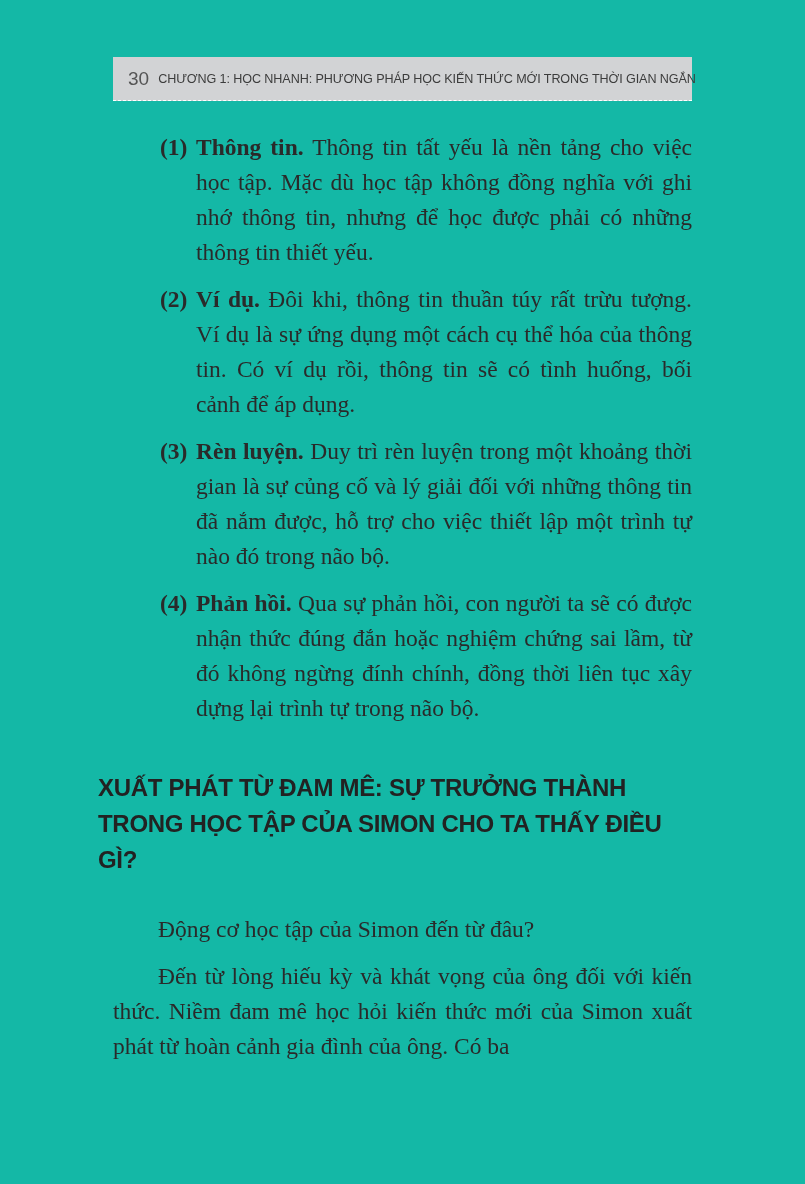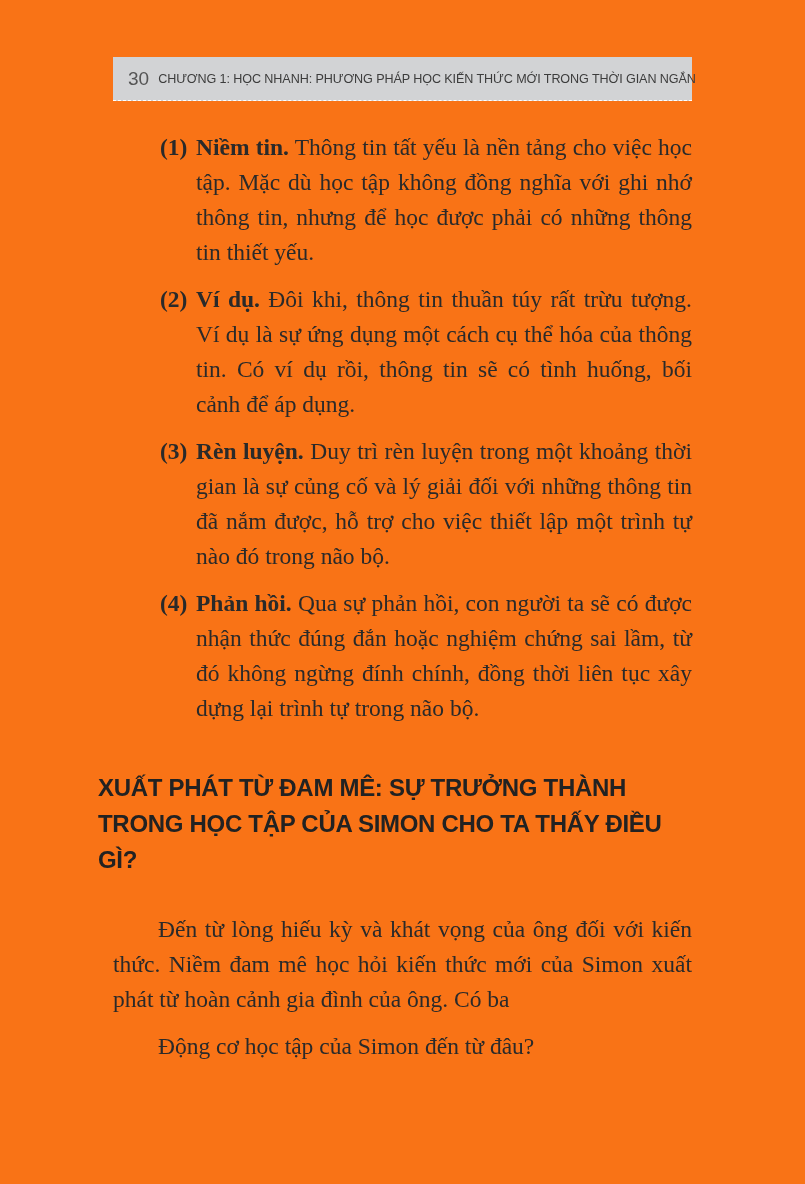--- a/index.html
+++ b/index.html
@@ -1,17 +1,17 @@
 <!DOCTYPE html>
 <html><head>
   <meta charset="utf-8">
   <style>
     html, body { margin: 0; padding: 0; background: #ffffff; }
     body { width: 805px; height: 1184px; position: relative; overflow: hidden; }
-    .page { position: absolute; left: 0; top: 0; width: 805px; height: 1184px; background: #f97316; }
+    .page { position: absolute; left: 0; top: 0; width: 805px; height: 1184px; background: #14b8a6; }
 
     .running-header {
       position: absolute; left: 113px; top: 57px; width: 579px; height: 43px;
       background: #d2d3d5;
       border-bottom: 1px dashed #ffffff;
       display: flex; align-items: center;
       font-family: "Liberation Sans", sans-serif;
       color: #4a4a4a;
     }
     .page-number { font-size: 19px; margin-left: 15px; color: #555; }
@@ -52,36 +52,36 @@
 
   <div class="running-header">
     <span class="page-number">30</span>
     <span class="divider"></span>
     <span class="chapter-title">CHƯƠNG 1: HỌC NHANH: PHƯƠNG PHÁP HỌC KIẾN THỨC MỚI TRONG THỜI GIAN NGẮN</span>
   </div>
 
   <div class="content">
     <div class="list-item">
       <span class="item-num">(1)</span>
-      <div class="item-body"><span class="item-term">Niềm tin.</span><span> Thông tin tất yếu là nền tảng cho việc học tập. Mặc dù học tập không đồng nghĩa với ghi nhớ thông tin, nhưng để học được phải có những thông tin thiết yếu.</span></div>
+      <div class="item-body"><span class="item-term">Thông tin.</span><span> Thông tin tất yếu là nền tảng cho việc học tập. Mặc dù học tập không đồng nghĩa với ghi nhớ thông tin, nhưng để học được phải có những thông tin thiết yếu.</span></div>
     </div>
     <div class="list-item">
       <span class="item-num">(2)</span>
       <div class="item-body"><span class="item-term">Ví dụ.</span><span> Đôi khi, thông tin thuần túy rất trừu tượng. Ví dụ là sự ứng dụng một cách cụ thể hóa của thông tin. Có ví dụ rồi, thông tin sẽ có tình huống, bối cảnh để áp dụng.</span></div>
     </div>
     <div class="list-item">
       <span class="item-num">(3)</span>
       <div class="item-body"><span class="item-term">Rèn luyện.</span><span> Duy trì rèn luyện trong một khoảng thời gian là sự củng cố và lý giải đối với những thông tin đã nắm được, hỗ trợ cho việc thiết lập một trình tự nào đó trong não bộ.</span></div>
     </div>
     <div class="list-item">
       <span class="item-num">(4)</span>
       <div class="item-body"><span class="item-term">Phản hồi.</span><span> Qua sự phản hồi, con người ta sẽ có được nhận thức đúng đắn hoặc nghiệm chứng sai lầm, từ đó không ngừng đính chính, đồng thời liên tục xây dựng lại trình tự trong não bộ.</span></div>
     </div>
   </div>
 
   <h2 class="section-heading" style="margin:0;">XUẤT PHÁT TỪ ĐAM MÊ: SỰ TRƯỞNG THÀNH TRONG HỌC TẬP CỦA SIMON CHO TA THẤY ĐIỀU GÌ?</h2>
 
   <div class="body-text">
+    <p class="para">Động cơ học tập của Simon đến từ đâu?</p>
     <p class="para">Đến từ lòng hiếu kỳ và khát vọng của ông đối với kiến thức. Niềm đam mê học hỏi kiến thức mới của Simon xuất phát từ hoàn cảnh gia đình của ông. Có ba</p>
-    <p class="para">Động cơ học tập của Simon đến từ đâu?</p>
   </div>
 
 </div>
 
 </body></html>

